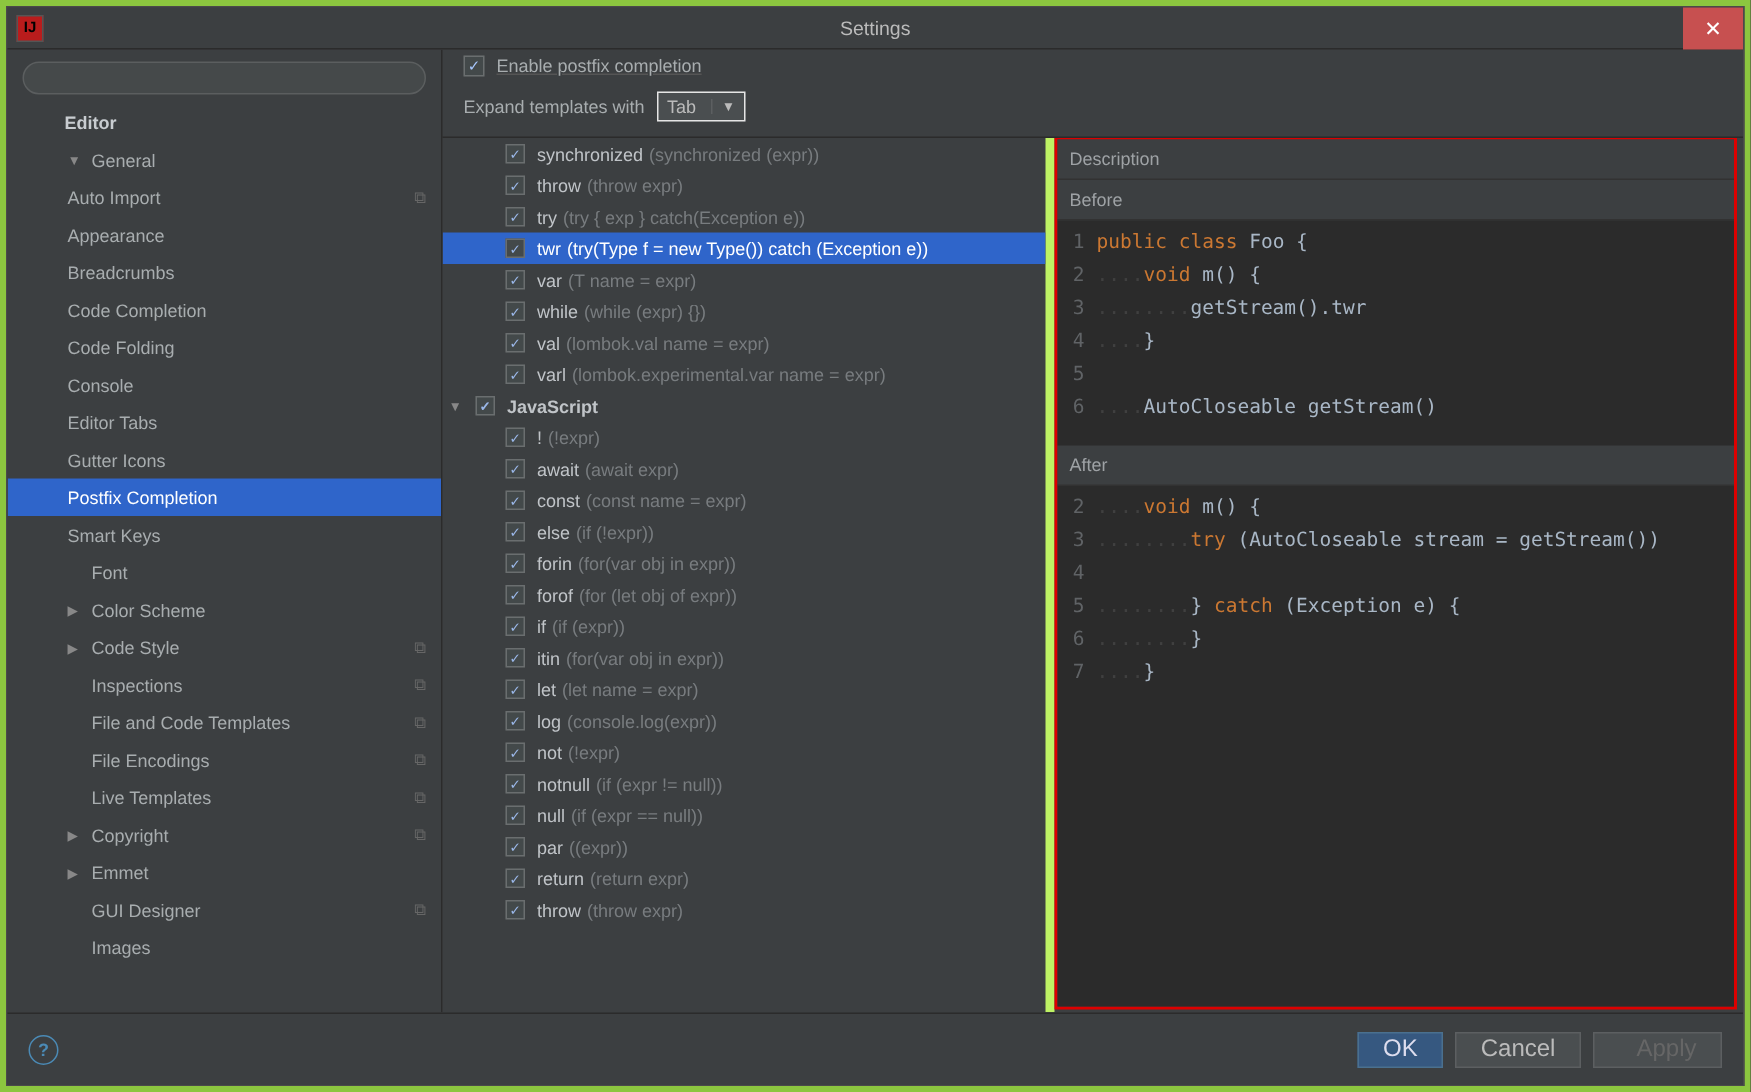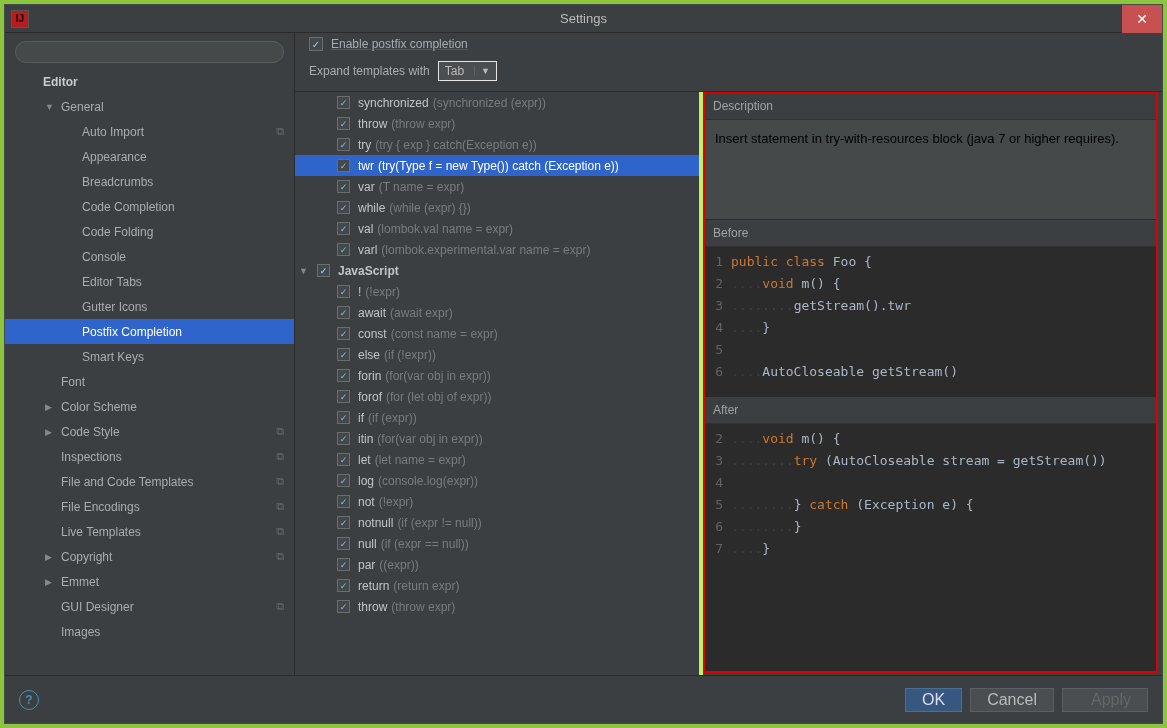--- a/index.html
+++ b/index.html
@@ -14,38 +14,38 @@
 
 .left-panel { width: 290px; border-right: 1px solid #2b2b2b; display:flex; flex-direction:column; background:#3c3f41; }
 .search-wrap { padding: 8px 10px 6px 10px; }
 .search { width:100%; height:22px; background:#45494a; border:1px solid #5b5e5f; border-radius:11px; padding:0 8px 0 24px; color:#bbb; position:relative; }
 .search-wrap { position:relative; }
 .search-icon { position:absolute; left:18px; top:12px; color:#888; font-size:11px; }
 .tree { flex:1; overflow:auto; color:#a8adaf; font-size:12px; }
 .tree-row { height:25px; display:flex; align-items:center; padding-left:10px; cursor:default; position:relative;}
 .tree-row.lvl0 { padding-left: 38px; font-weight:bold; color:#c8ccd0;}
 .tree-row.lvl1 { padding-left: 56px; }
-.tree-row.lvl2 { padding-left: 77px; }
+.tree-row.lvl2 { padding-left: 40px; }
 .tree-row.selected { background:#2f65ca; color:#fff; }
 .tree-row .arrow { position:absolute; left:30px; color:#888; font-size:9px;}
 .tree-row.lvl1 .arrow { left:40px; }
 .tree-row .copy-icon { position:absolute; right:10px; color:#666; font-size:11px;}
 
 .right-panel { flex:1; display:flex; flex-direction:column; }
 .breadcrumb { padding: 12px 14px 10px 14px; color:#d0d4d8; font-size:13px; font-weight:bold;}
 .breadcrumb .sep { color:#777; margin:0 4px; font-weight:normal;}
 .option-row { padding: 0 14px 10px 14px; display:flex; align-items:center; color:#a8adaf;}
 .option-row.enable { padding-top:4px;}
 .checkbox { width:14px; height:14px; margin-right:8px; display:inline-flex; align-items:center; justify-content:center; background:#43494a; border:1px solid #6a6e6f; color:#a8c8ff; font-size:10px;}
 .checkbox.checked::after { content:"✓"; }
 .select { display:inline-flex; align-items:center; background:#4a4e50; border:1px solid #e5e5e5; padding:2px 6px; margin-left:8px; color:#bbb;}
 .select .chev { margin-left:10px; border-left:1px solid #5c5f61; padding-left:6px; font-size:9px;}
 
 .split { flex:1; display:flex; border-top:1px solid #2b2b2b; overflow:hidden;}
-.template-list { width: 408px; border-right:4px solid #bef264; overflow-y:auto; color:#a8adaf; background:#3c3f41;}
+.template-list { width: 408px; border-right:6px solid #bef264; overflow-y:auto; color:#a8adaf; background:#3c3f41;}
 .tl-row { height:21px; display:flex; align-items:center; padding-left:42px; white-space:nowrap;}
 .tl-row.group { padding-left:22px; font-weight:bold; color:#c0c4c8;}
 .tl-row .cb { width:13px; height:13px; margin-right:8px; display:inline-flex; align-items:center; justify-content:center; background:#43494a; border:1px solid #6a6e6f; color:#9ab7e8; font-size:9px;}
 .tl-row .cb.checked::after { content:"✓";}
 .tl-row .key { color:#c0c4c8;}
 .tl-row .desc { color:#787c7f; margin-left:4px;}
 .tl-row.selected { background:#2f65ca;}
 .tl-row.selected .key, .tl-row.selected .desc { color:#fff;}
 .tl-row .grp-arrow { position:absolute; margin-left:-18px; font-size:9px; color:#888;}
 
@@ -305,21 +305,20 @@
                 <span class="desc"> (return expr)</span>
               </div>
               <div class="tl-row">
                 <span class="cb checked"></span>
                 <span class="key">throw</span>
                 <span class="desc"> (throw expr)</span>
               </div>
             </div>
           <div class="preview">
             <div class="pv-section-label">Description</div>
-            <div class="pv-desc">Insert statement in try-with-resources block (java 7 or higher requires).</div>
             <div class="pv-section-label">Before</div>
             <div class="pv-code" id="before-code" style="max-height:150px;">
                 <div class="code-line"><span class="line-no">1</span><span class="line-content"><span class="kw">public</span><span> </span><span class="kw">class</span><span> Foo {</span></span></div>
                 <div class="code-line"><span class="line-no">2</span><span class="line-content"><span class="dots">....</span><span class="kw">void</span><span> m() {</span></span></div>
                 <div class="code-line"><span class="line-no">3</span><span class="line-content"><span class="dots">........</span><span>getStream().twr</span></span></div>
                 <div class="code-line"><span class="line-no">4</span><span class="line-content"><span class="dots">....</span><span>}</span></span></div>
                 <div class="code-line"><span class="line-no">5</span><span class="line-content"></span></div>
                 <div class="code-line"><span class="line-no">6</span><span class="line-content"><span class="dots">....</span><span>AutoCloseable getStream()</span></span></div>
               </div>
             <div class="pv-section-label">After</div>

